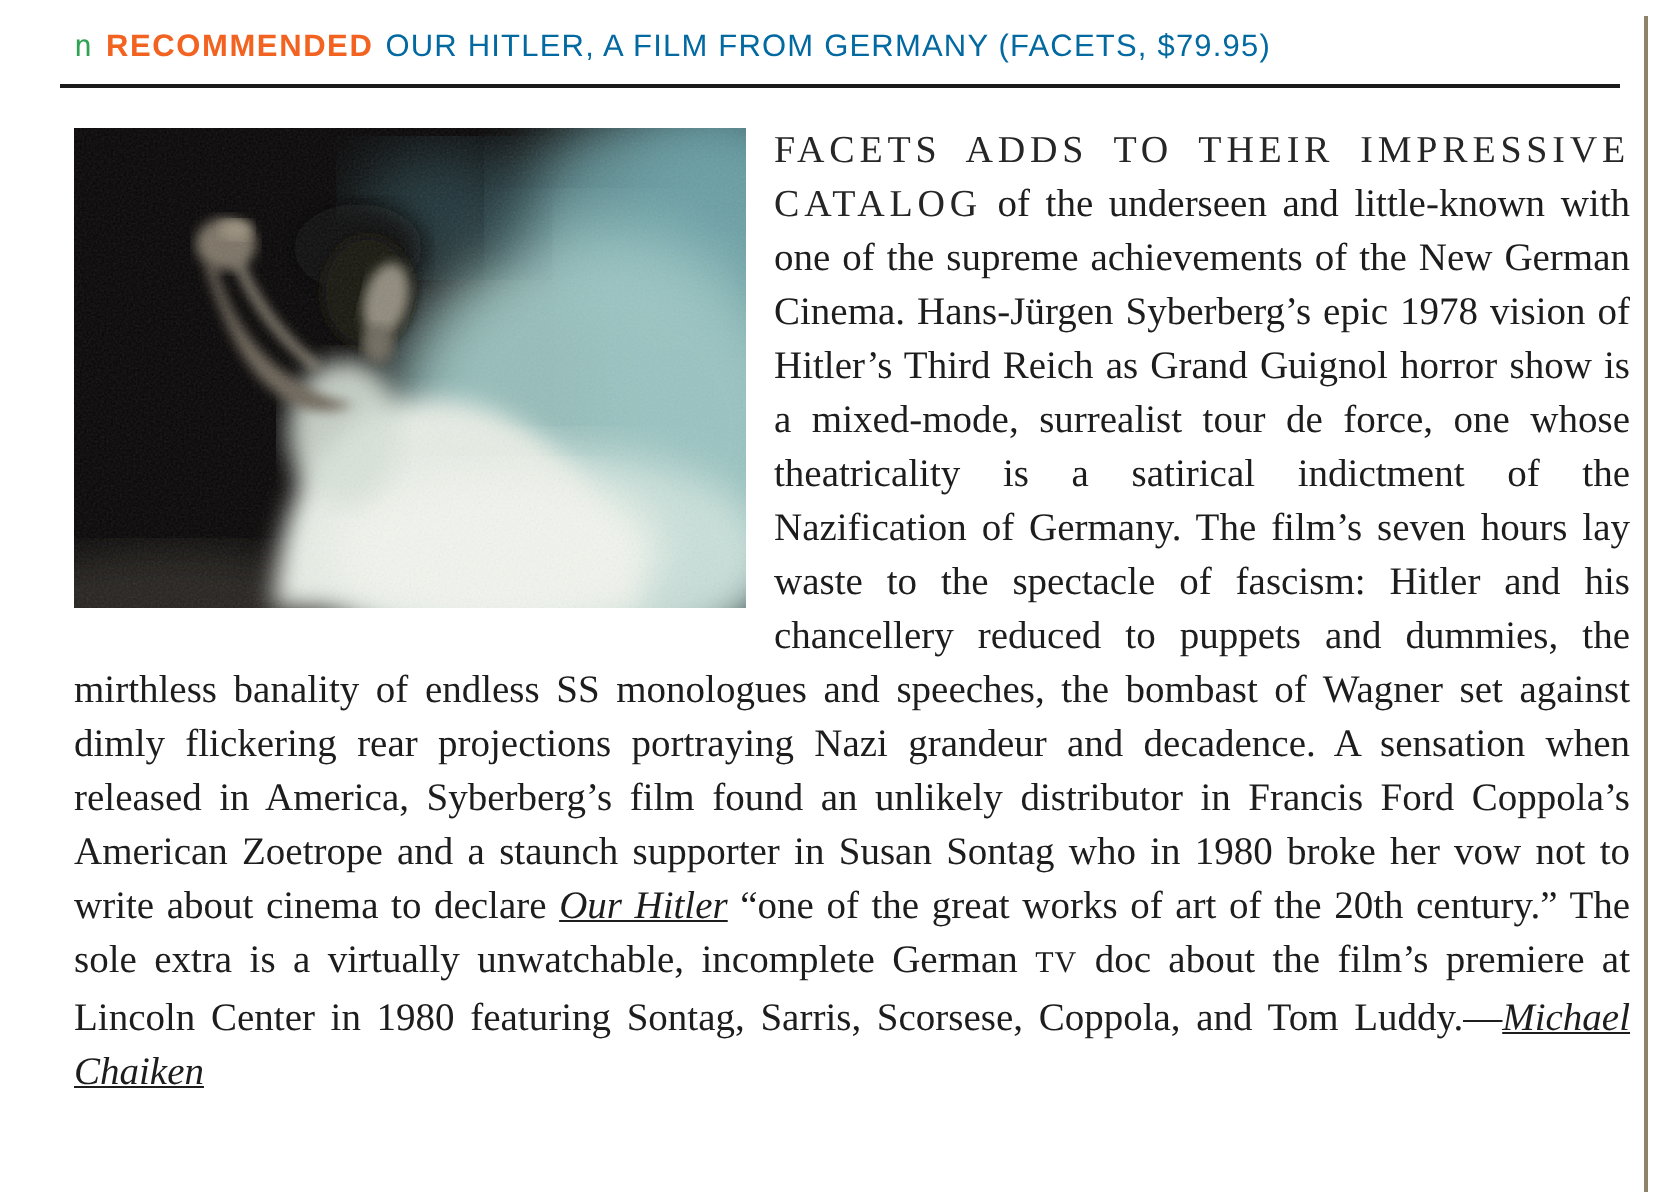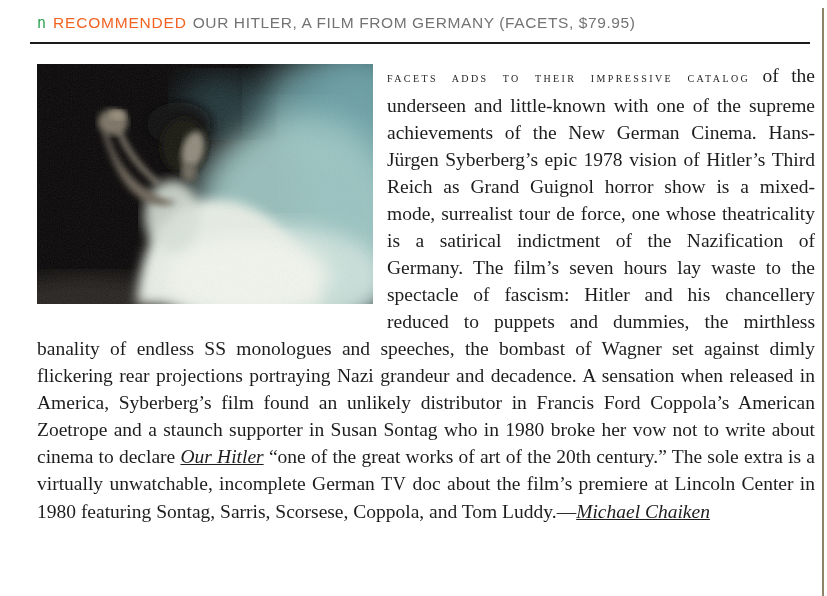--- a/index.html
+++ b/index.html
@@ -18,46 +18,46 @@
     position:absolute;left:37px;top:13px;width:770px;
     font-family:"Liberation Sans", sans-serif;
     font-size:15.5px;line-height:20px;white-space:nowrap;
   }
   .bullet{
     font-family:"DejaVu Sans Mono", monospace;
     font-size:15px;color:var(--bullet-color,#2fa353);
     margin-right:7px;
   }
   .recommended{
-    font-weight:normal;color:var(--accent-color,#f26322);
+    font-weight:bold;color:var(--accent-color,#f26322);
     letter-spacing:0.8px;margin-right:6px;
   }
-  .review-title{color:#737373;letter-spacing:0.6px;}
+  .review-title{color:#0369a1;letter-spacing:0.6px;}
   .rule{
     position:absolute;left:30px;top:42px;width:780px;height:2px;
     background:#1b1b1b;
   }
   .article{
     position:absolute;left:37px;top:62px;width:778px;
     font-size:19.5px;line-height:27px;color:#1d1d1d;
     text-align:justify;
   }
   .photo{
     float:left;width:336px;height:240px;
     margin:2px 14px 10px 0;
     background:#070505;
   }
   .photo svg{display:block;}
   .article p{margin:0;}
   .leadin{
-    font-size:10px;letter-spacing:2.4px;color:#262626;
+    font-size:19px;letter-spacing:2.4px;color:#262626;
     word-spacing:2px;
   }
   .italic{font-style:italic;text-decoration:underline;}
-  .smallcaps-tv{font-size:18px;letter-spacing:0.5px;}
+  .smallcaps-tv{font-size:15px;letter-spacing:0.5px;}
 </style>
 </head>
 <body>
 
 <div class="page">
 
   <div class="right-border"></div>
 
   <div class="header">
     <span class="bullet">n</span><span class="recommended">RECOMMENDED</span><span class="review-title">OUR HITLER, A FILM FROM GERMANY (FACETS, $79.95)</span>

